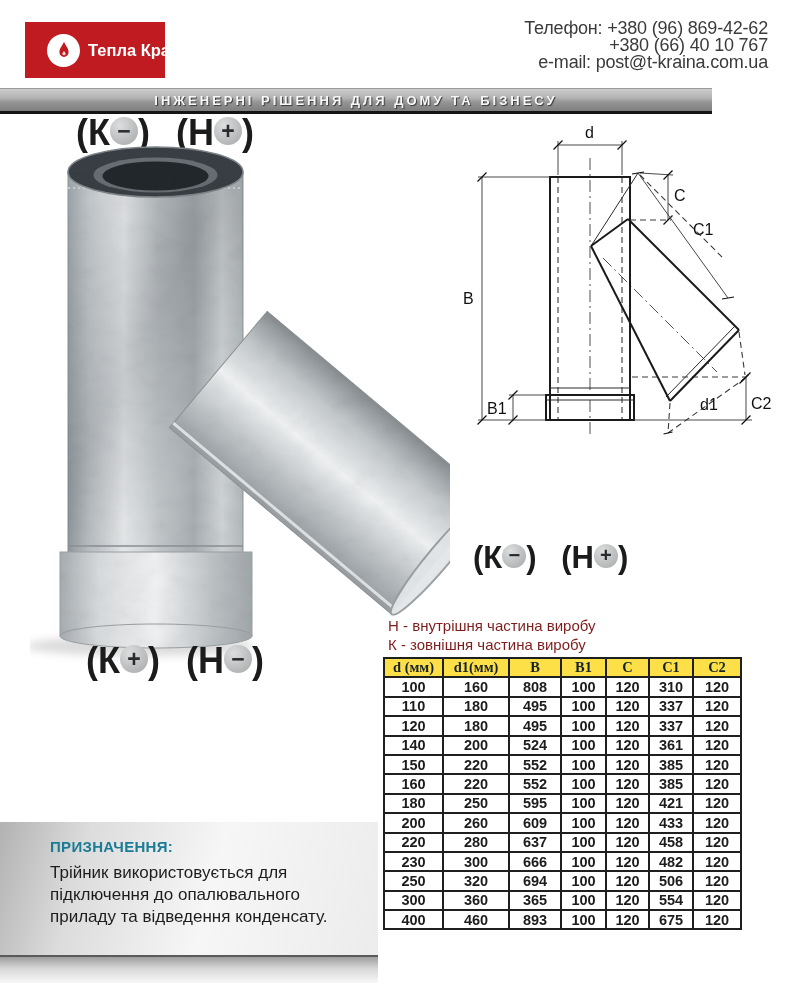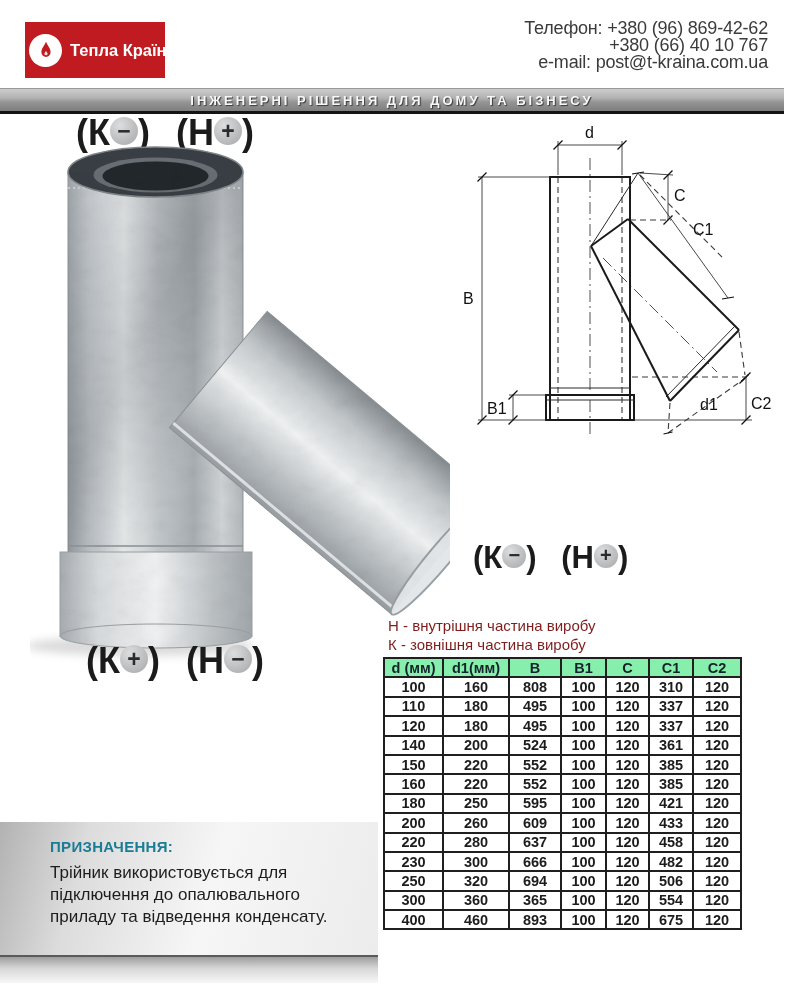--- a/index.html
+++ b/index.html
@@ -1,29 +1,29 @@
 <!DOCTYPE html>
 <html><head>
 <meta charset="utf-8">
 <style>
   html,body{margin:0;padding:0;background:#fff;}
   .page{position:relative;width:800px;height:992px;background:#fff;overflow:hidden;
         font-family:"Liberation Sans","DejaVu Sans",sans-serif;color:#1c1c1c;}
 
   
   .logo{position:absolute;left:25px;top:22px;width:140px;height:56px;background:#c01b20;
-        display:flex;align-items:center;gap:8px;padding-left:4px;box-sizing:border-box;}
+        display:flex;align-items:center;gap:8px;padding-left:22px;box-sizing:border-box;}
   .logo-circle{width:33px;height:33px;border-radius:50%;background:#fff;display:flex;
         align-items:center;justify-content:center;flex:0 0 auto;}
   .logo-text{color:#fff;font-size:16.5px;font-weight:bold;white-space:nowrap;}
   .contacts{position:absolute;right:32px;top:20px;text-align:right;font-size:18px;
         line-height:17px;color:#3b3b3b;letter-spacing:-0.2px;}
 
   
-  .banner{position:absolute;left:0;top:88px;width:784px;height:22px;
+  .banner{position:absolute;left:0;top:88px;width:712px;height:22px;
         background:linear-gradient(180deg,#cccccc 0%,#b3b3b3 40%,#949494 60%,#7e7e7e 100%);
         border-top:1px solid #9a9a9a;border-bottom:3px solid #141414;
         display:flex;align-items:center;justify-content:center;}
   .banner span{color:#f7f7f7;font-size:13px;font-weight:bold;letter-spacing:3px;
         text-shadow:1px 1px 1px #3a3a3a;}
 
   
   .pm{position:absolute;font-weight:bold;color:#1b1b1b;white-space:nowrap;}
   .pm .grp{margin-right:16px;}
   .badge{display:inline-flex;align-items:center;justify-content:center;border-radius:50%;
@@ -43,21 +43,21 @@
   .purpose-text{position:absolute;left:50px;top:40px;width:285px;font-size:17px;
         line-height:22px;color:#1d1d1d;}
   .purpose-shadow{position:absolute;left:0;top:955px;width:378px;height:26px;
         border-top:2px solid #5a5a5a;
         background:linear-gradient(180deg,#9e9e9e 0%,#d8d8d8 45%,#f7f7f7 100%);}
 
   
   .dim-table{position:absolute;left:383px;top:657px;border-collapse:collapse;table-layout:fixed;}
   .dim-table th,.dim-table td{border:2px solid #1f1f1f;text-align:center;font-weight:bold;
         font-size:14.5px;padding:0;height:17.4px;}
-  .dim-table th{background:#86efac;color:#14222c;}
+  .dim-table th{background:#fde047;color:#14222c;font-family:Liberation Serif, serif;}
   .dim-table td{background:#fff;color:#1c1c1c;}
 
   
   .photo-svg{position:absolute;left:30px;top:138px;}
   .draw-svg{position:absolute;left:455px;top:120px;}
   .draw-svg .out{stroke:#1a1a1a;stroke-width:2;fill:none;}
   .draw-svg .thin{stroke:#2a2a2a;stroke-width:1;fill:none;}
   .draw-svg .dim{stroke:#333;stroke-width:.9;fill:none;}
   .draw-svg .dash{stroke:#3a3a3a;stroke-width:1.1;fill:none;stroke-dasharray:6 4;}
   .draw-svg .dashdot{stroke:#3a3a3a;stroke-width:.9;fill:none;stroke-dasharray:12 4 2 4;}

